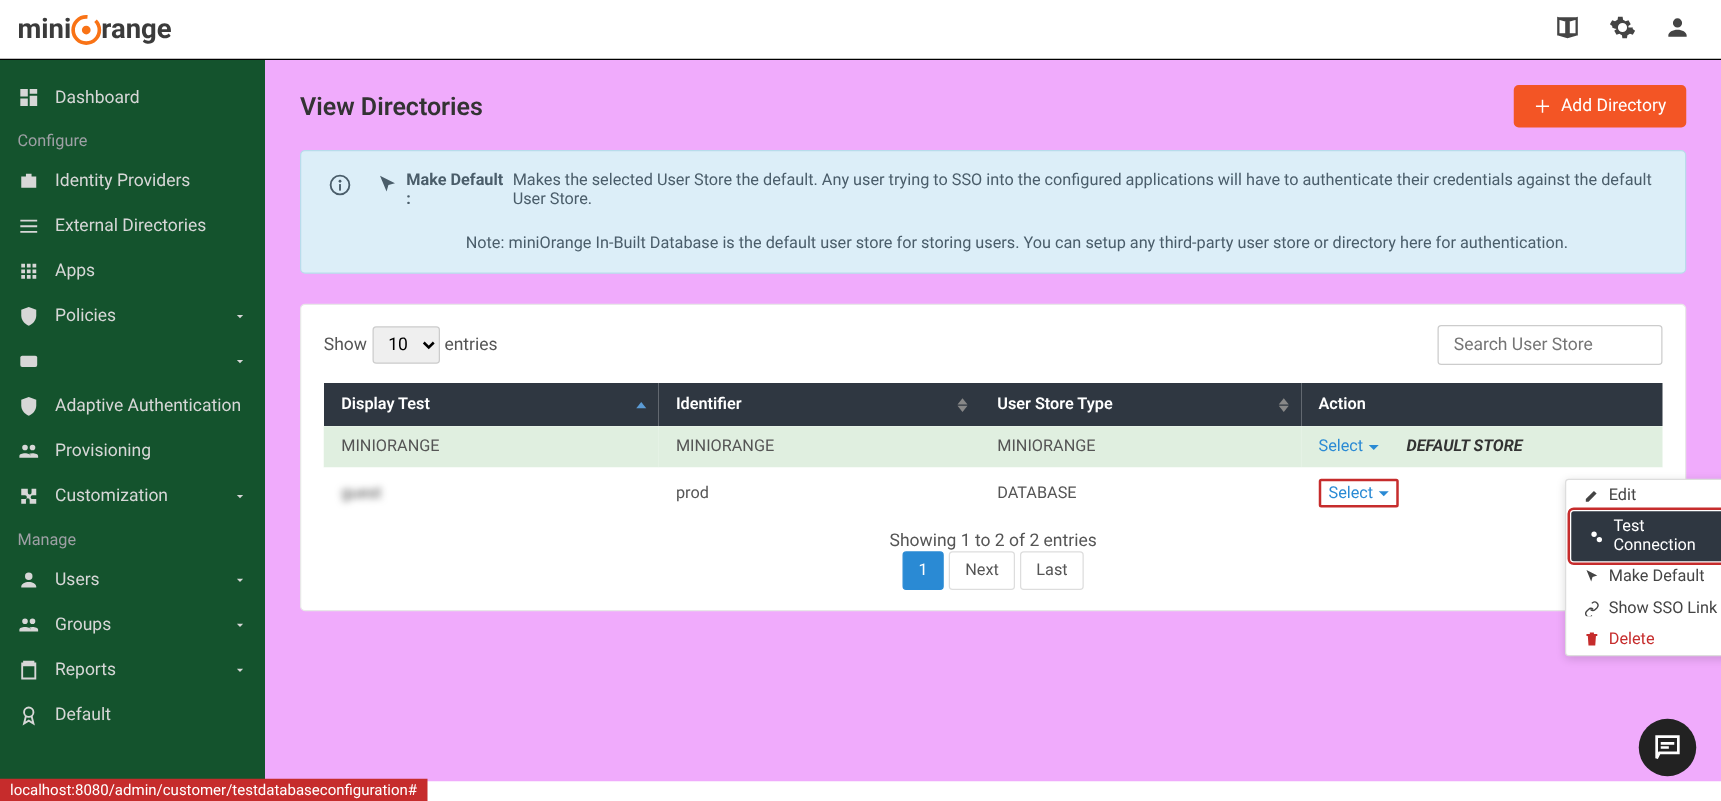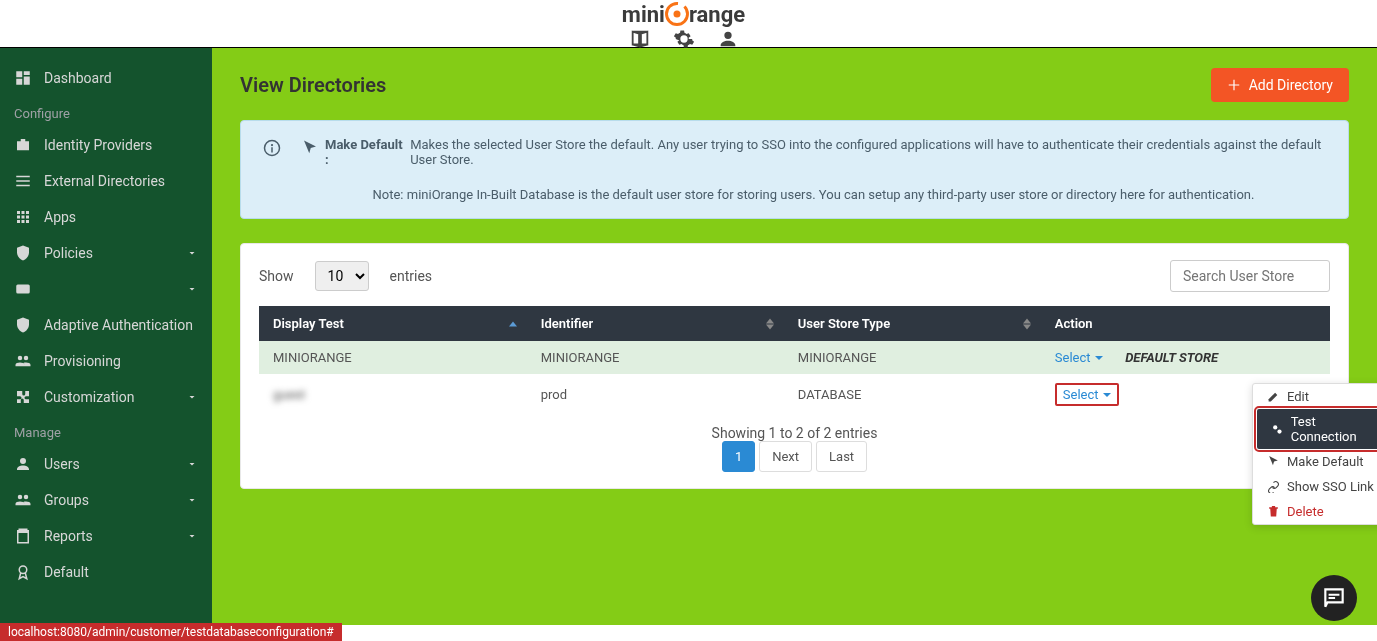--- a/index.html
+++ b/index.html
@@ -1,43 +1,43 @@
 <!DOCTYPE html>
 <html><head>
 <meta charset="utf-8">
 <style>
 * { margin: 0; padding: 0; box-sizing: border-box; font-family: -apple-system, BlinkMacSystemFont, "Segoe UI", Roboto, Arial, sans-serif; }
 body { background: #fff; width: 1377px; height: 641px; overflow: hidden; position: relative; }
-.topbar { height: 48px; border-bottom: 1px solid #000; display: flex; align-items: center; justify-content: space-between; padding: 0 24px 0 14px; flex-direction: column; }
+.topbar { height: 48px; border-bottom: 1px solid #000; display: flex; align-items: center; justify-content: space-between; padding: 0 24px 0 14px; }
 .logo { font-size: 22px; font-weight: 700; color: #3b3b3b; display: flex; align-items: center; }
 .logo .accent { color: #f97316; display: inline-flex; align-items: center; margin: 0 -2px; }
 .topicons { display: flex; gap: 22px; color: #555; }
 .topicons svg { width: 22px; height: 22px; fill: #444; }
 .layout { display: flex; height: calc(100% - 48px - 16px); }
 .sidebar { width: 212px; background: #14532d; color: #d7d7d7; padding-top: 12px; }
 .nav-item { display: flex; align-items: center; gap: 12px; padding: 9px 14px; font-size: 14px; cursor: pointer; position: relative; }
 .nav-item svg { width: 18px; height: 18px; fill: #d7d7d7; flex-shrink: 0; }
 .nav-item .chev { margin-left: auto; width: 12px; height: 12px; fill: #d7d7d7; }
 .section-label { padding: 10px 14px 6px; font-size: 13px; color: #9ea0a5; }
-.main { flex: 1; background: #84cc16; padding: 20px 28px; position: relative; }
+.main { flex: 1; background: #f0abfc; padding: 20px 28px; position: relative; }
 .title-row { display: flex; align-items: center; justify-content: space-between; margin-bottom: 18px; }
 .page-title { font-size: 20px; font-weight: 600; color: #333; }
 .add-btn { background: #f35525; color: #fff; border: none; border-radius: 4px; padding: 9px 16px; font-size: 14px; display: flex; align-items: center; gap: 8px; cursor: pointer; }
 .add-btn svg { width: 14px; height: 14px; fill: #fff; }
 .info-panel { background: #dceef8; border: 1px solid #b8dceb; border-radius: 4px; padding: 16px 22px; display: flex; gap: 20px; color: #4a5d6a; font-size: 13px; margin-bottom: 24px; }
 .info-panel svg { width: 18px; height: 18px; fill: #4a5d6a; flex-shrink: 0; margin-top: 2px; }
 .info-body { flex: 1; }
 .info-body .row1 { display: flex; gap: 6px; margin-bottom: 20px; }
 .info-body .bold { font-weight: 700; }
 .info-body .row2 { text-align: center; }
 .card { background: #fff; border: 1px solid #e8e8e8; border-radius: 4px; padding: 16px 18px; }
 .table-top { display: flex; align-items: center; justify-content: space-between; margin-bottom: 14px; }
-.show-ent { color: #555; font-size: 14px; display: flex; align-items: center; gap: 21px; }
+.show-ent { color: #555; font-size: 14px; display: flex; align-items: center; gap: 4px; }
 .show-ent select { padding: 5px 8px; border: 1px solid #ccc; border-radius: 3px; font-size: 14px; }
-.search-store { border: 1px solid #ccc; border-radius: 3px; padding: 7px 12px; font-size: 14px; width: 160px; }
+.search-store { border: 1px solid #ccc; border-radius: 3px; padding: 7px 12px; font-size: 14px; width: 180px; }
 table { width: 100%; border-collapse: collapse; }
 thead { background: #2f3741; color: #fff; }
 th { text-align: left; padding: 10px 14px; font-size: 13px; font-weight: 600; position: relative; }
 th .sort { position: absolute; right: 10px; top: 50%; transform: translateY(-50%); display: flex; flex-direction: column; gap: 1px; }
 th .sort span { width: 0; height: 0; border-left: 4px solid transparent; border-right: 4px solid transparent; }
 th .sort .up { border-bottom: 5px solid #888; }
 th .sort .dn { border-top: 5px solid #888; }
 th .sort .active-up { border-bottom: 5px solid #5b9bd5; }
 tbody tr.row1 { background: #e0efe0; }
 tbody tr.row2 { background: #fff; }

